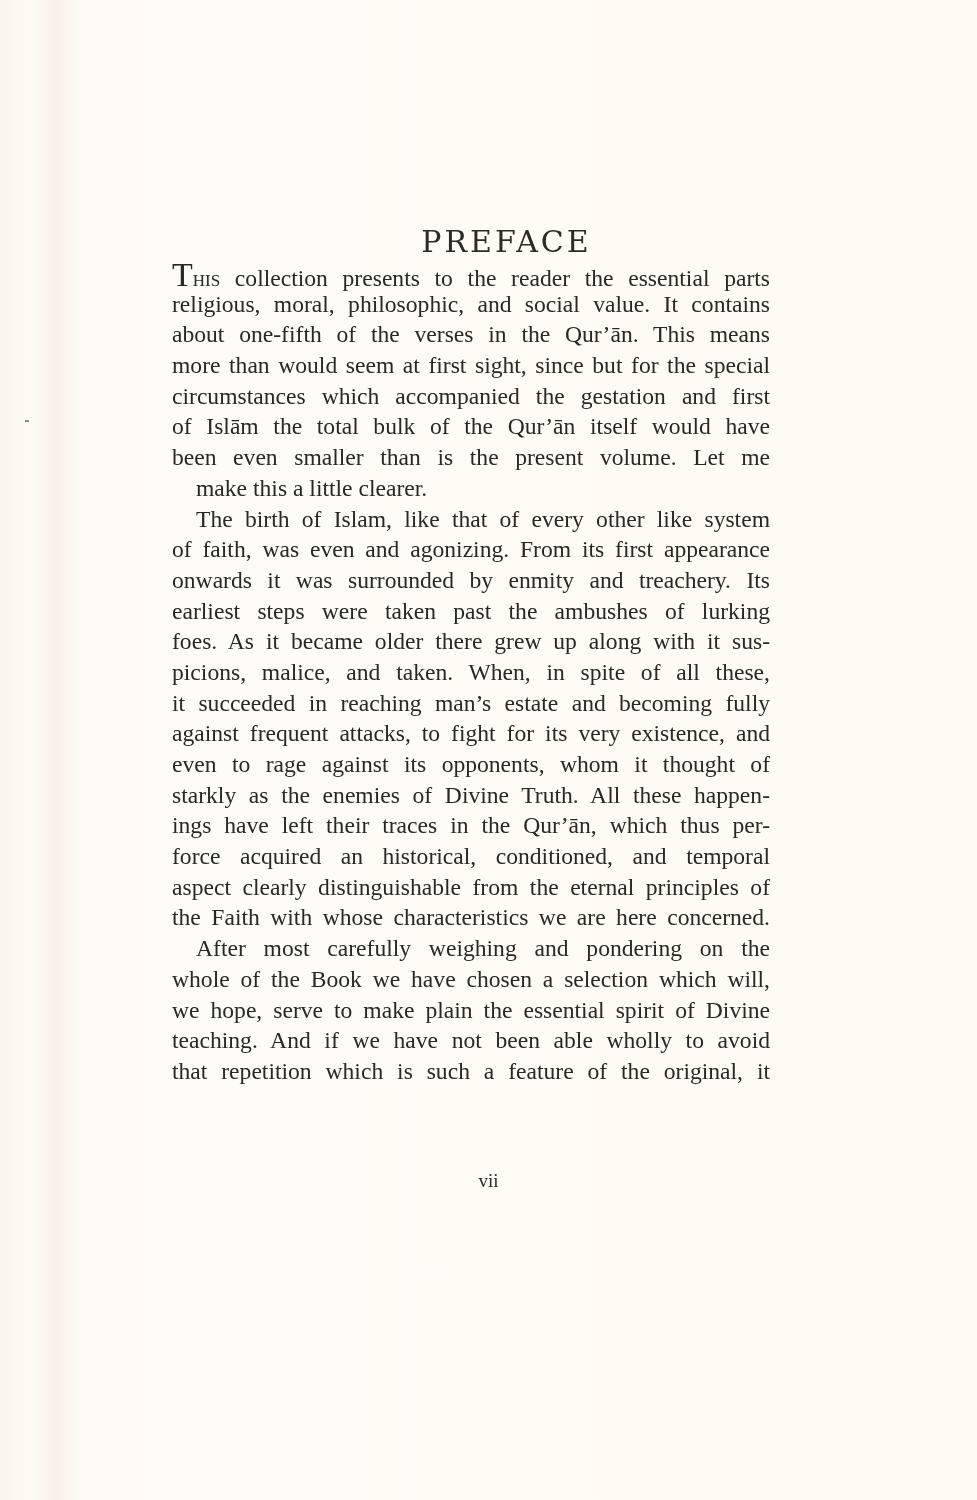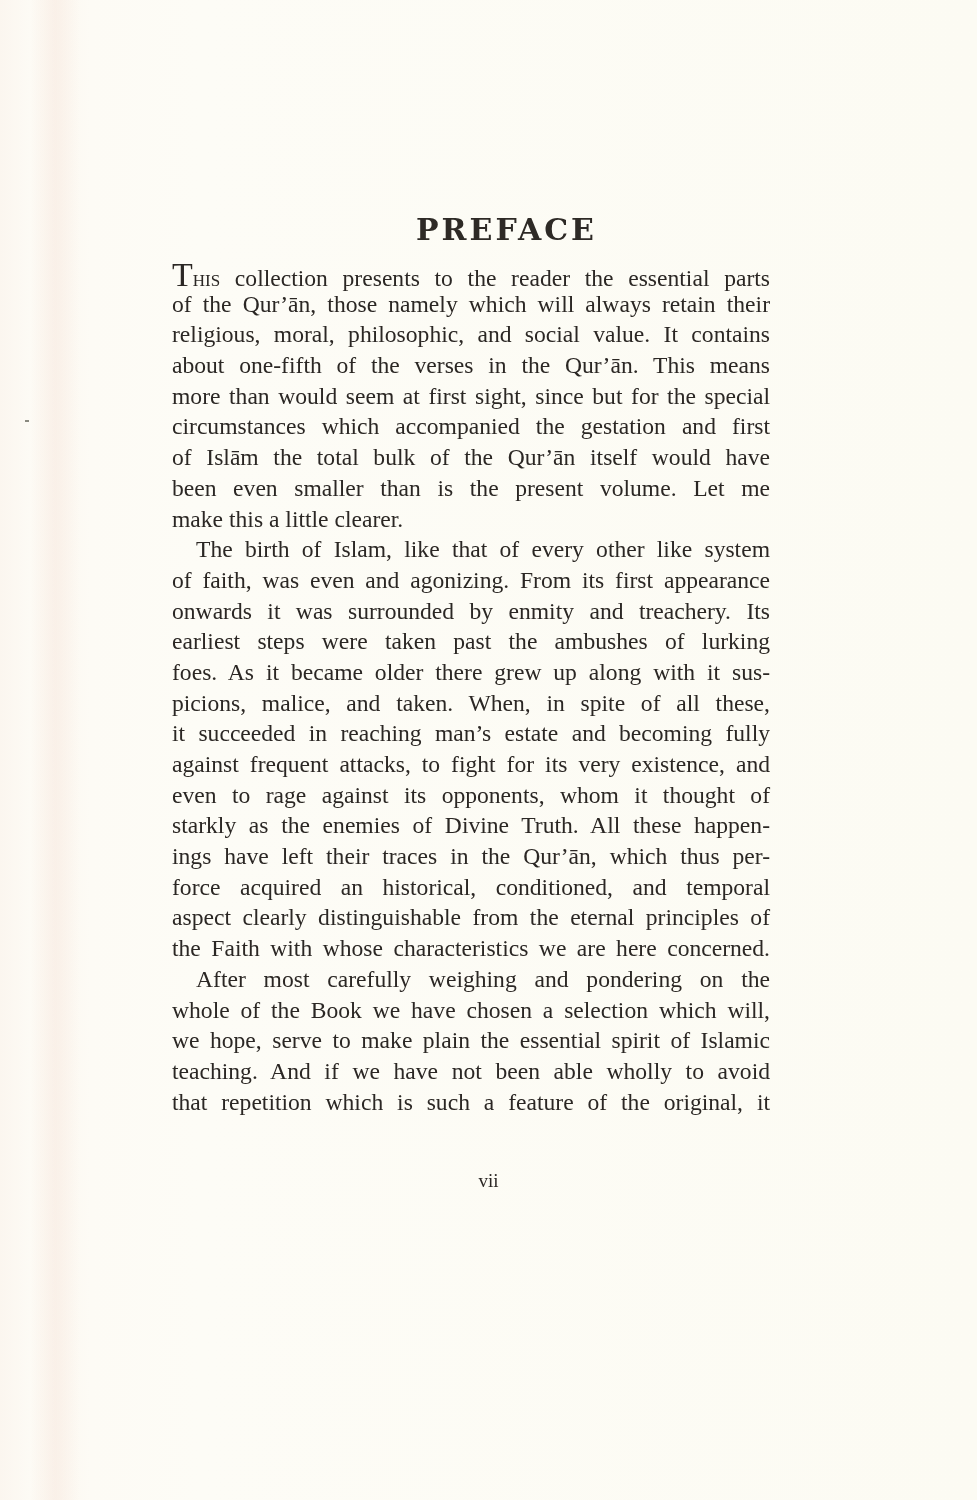--- a/index.html
+++ b/index.html
@@ -34,22 +34,22 @@
     }
     .heading {
       position: absolute;
       left: 0; right: 0;
       top: 212px;
       text-align: center;
       font-family: "DejaVu Serif", serif;
       font-size: 30px;
       letter-spacing: 3px;
       color: #2e2a26;
-      margin: 0;
-      font-weight: bold;
+      margin: 12px;
+      font-weight: normal;
       padding-left: 36px;
     }
     .text-block {
       position: absolute;
       left: 172px;
       top: 258px;
       width: 598px;
       font-family: "Liberation Serif", serif;
       font-size: 23.6px;
       line-height: 30.7px;
@@ -58,20 +58,21 @@
     .line {
       display: block;
       white-space: nowrap;
       text-align: justify;
       text-align-last: justify;
       height: 30.7px;
       overflow: visible;
     }
     .line.last {
       text-align-last: left;
+      margin-left: 24px;
     }
     .line.indent {
       padding-left: 24px;
     }
     .dropcap {
       font-size: 34px;
       line-height: 1;
     }
     .smallcaps {
       font-variant: small-caps;
@@ -94,21 +95,20 @@
 <div class="page">
   <div class="gutter-shade"></div>
   <div class="stray-mark"></div>
 
   <h1 class="heading">PREFACE</h1>
 
   <div class="text-block">
 
     <div>
       <span class="line"><span class="dropcap">T</span><span class="smallcaps">his</span><span> collection presents to the reader the essential parts</span></span>
-      <span class="line">of the Qur’ān, those namely which will always retain their</span>
       <span class="line">religious, moral, philosophic, and social value.  It contains</span>
       <span class="line">about one-fifth of the verses in the Qur’ān.  This means</span>
       <span class="line">more than would seem at first sight, since but for the special</span>
       <span class="line">circumstances which accompanied the gestation and first</span>
       <span class="line">of Islām the total bulk of the Qur’ān itself would have</span>
       <span class="line">been even smaller than is the present volume.  Let me</span>
       <span class="line last">make this a little clearer.</span>
     </div>
 
     <div>
@@ -124,20 +124,20 @@
       <span class="line">starkly as the enemies of Divine Truth.  All these happen-</span>
       <span class="line">ings have left their traces in the Qur’ān, which thus per-</span>
       <span class="line">force acquired an historical, conditioned, and temporal</span>
       <span class="line">aspect clearly distinguishable from the eternal principles of</span>
       <span class="line">the Faith with whose characteristics we are here concerned.</span>
     </div>
 
     <div>
       <span class="line indent">After most carefully weighing and pondering on the</span>
       <span class="line">whole of the Book we have chosen a selection which will,</span>
-      <span class="line">we hope, serve to make plain the essential spirit of Islamic</span>
+      <span class="line">we hope, serve to make plain the essential spirit of Divine</span>
       <span class="line">teaching.  And if we have not been able wholly to avoid</span>
       <span class="line">that repetition which is such a feature of the original, it</span>
     </div>
   </div>
 
   <div class="folio">vii</div>
 </div>
 
 </body></html>

